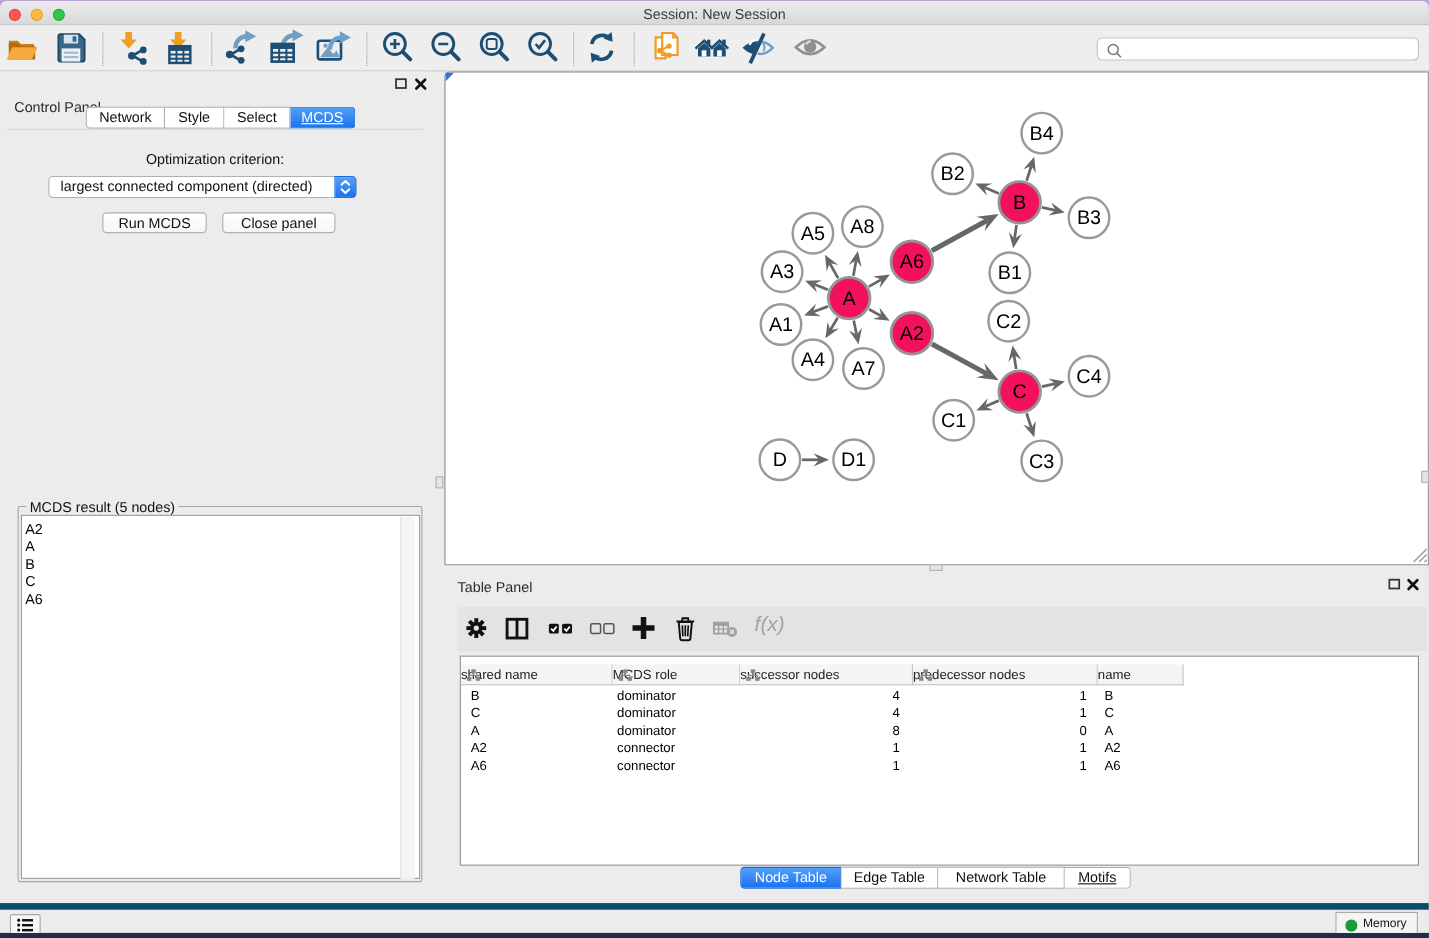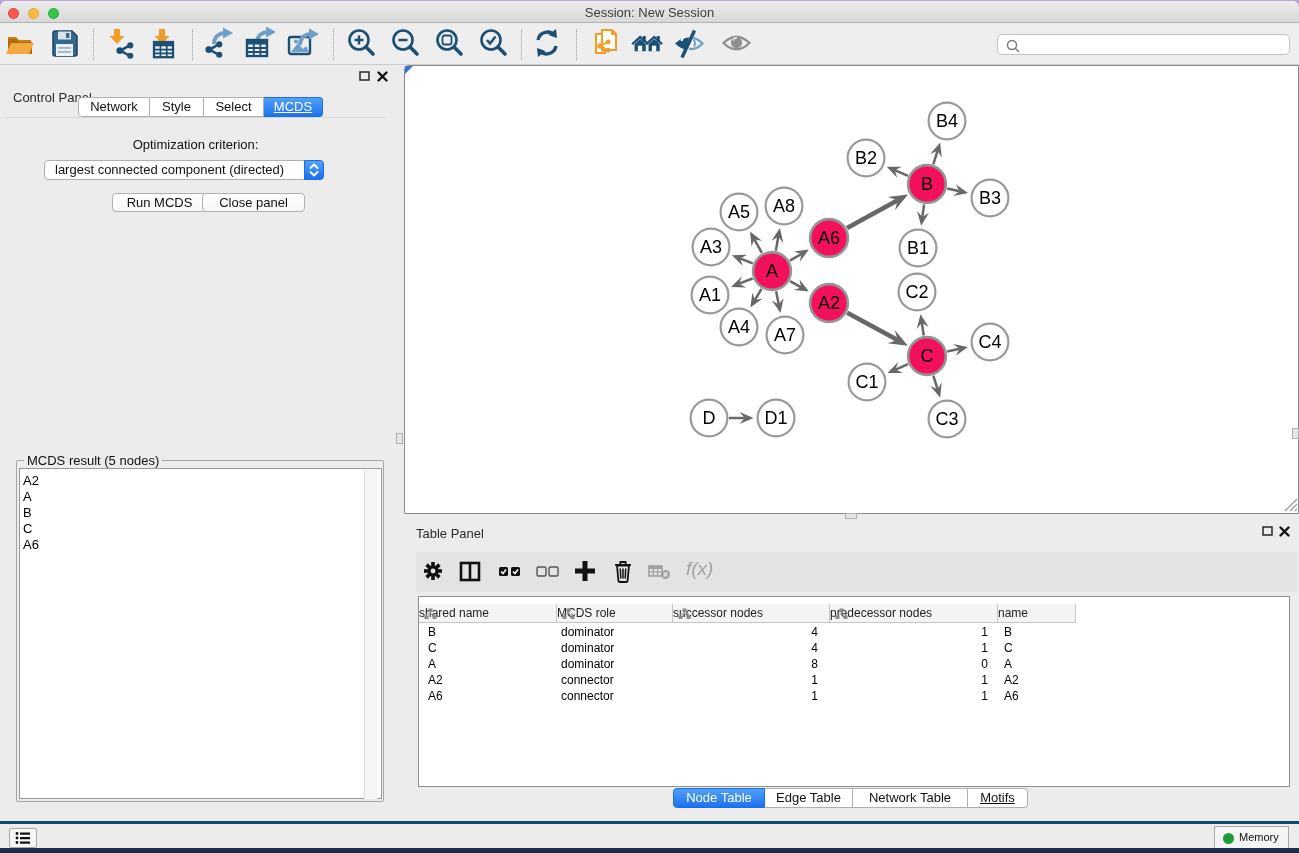--- a/index.html
+++ b/index.html
@@ -112,21 +112,21 @@
   position:absolute; left:14px; top:82px; width:872px; height:191px;
   background:#fff; border:1px solid #8f8f8f;
 }
 .th { position:absolute; top:0; height:19px; background:#f4f4f4; border-right:1px solid #c6c6c6; border-bottom:1px solid #c6c6c6;
       font-size:12px; color:#222; text-align:left; line-height:19px; }
 .td { position:absolute; height:16px; font-size:12px; color:#000; line-height:16px; }
 
 
 #statusbar {
   position:absolute; left:0; top:820px; width:1299px; height:27px;
-  background:#ececec; border-top:3px solid #0c4a6e;
+  background:#ececec; border-top:6px solid #0c4a6e;
 }
 #listbtn {
   position:absolute; left:9px; top:4px; width:28px; height:20px;
   background:#f6f6f6; border:1px solid #a8a8a8; border-radius:2px;
 }
 #membtn {
   position:absolute; left:1214px; top:2px; width:75px; height:23px;
   background:#f4f4f4; border:1px solid #a8a8a8;
   font-size:11px; color:#111; line-height:21px;
 }
@@ -320,21 +320,21 @@
     <div style="position:absolute; left:6px; top:52px; width:379px; height:0; border-top:1px solid #d6d6d6"></div>
     <div id="optlabel">Optimization criterion:</div>
     <div id="dropdown">largest connected component (directed)
       <div class="cap">
         <svg width="18" height="18" viewBox="0 0 18 18" style="position:absolute;left:0;top:0">
           <path d="M5.5 7 L9 3.5 L12.5 7" fill="none" stroke="#fff" stroke-width="1.8" stroke-linecap="round" stroke-linejoin="round"></path>
           <path d="M5.5 11 L9 14.5 L12.5 11" fill="none" stroke="#fff" stroke-width="1.8" stroke-linecap="round" stroke-linejoin="round"></path>
         </svg>
       </div>
     </div>
-    <div class="btn" style="left:93px; top:128px; width:95px;margin-left:19px;">Run MCDS</div>
+    <div class="btn" style="left:93px; top:128px; width:95px;">Run MCDS</div>
     <div class="btn" style="left:202px; top:128px; width:103px;">Close panel</div>
     <div id="groupbox">
       <div id="grouplabel">MCDS result (5 nodes)</div>
       <div id="resultlist">A2<br>A<br>B<br>C<br>A6
         <div id="resultscroll"></div>
       </div>
     </div>
   </div>
 
   <div id="netwin">

